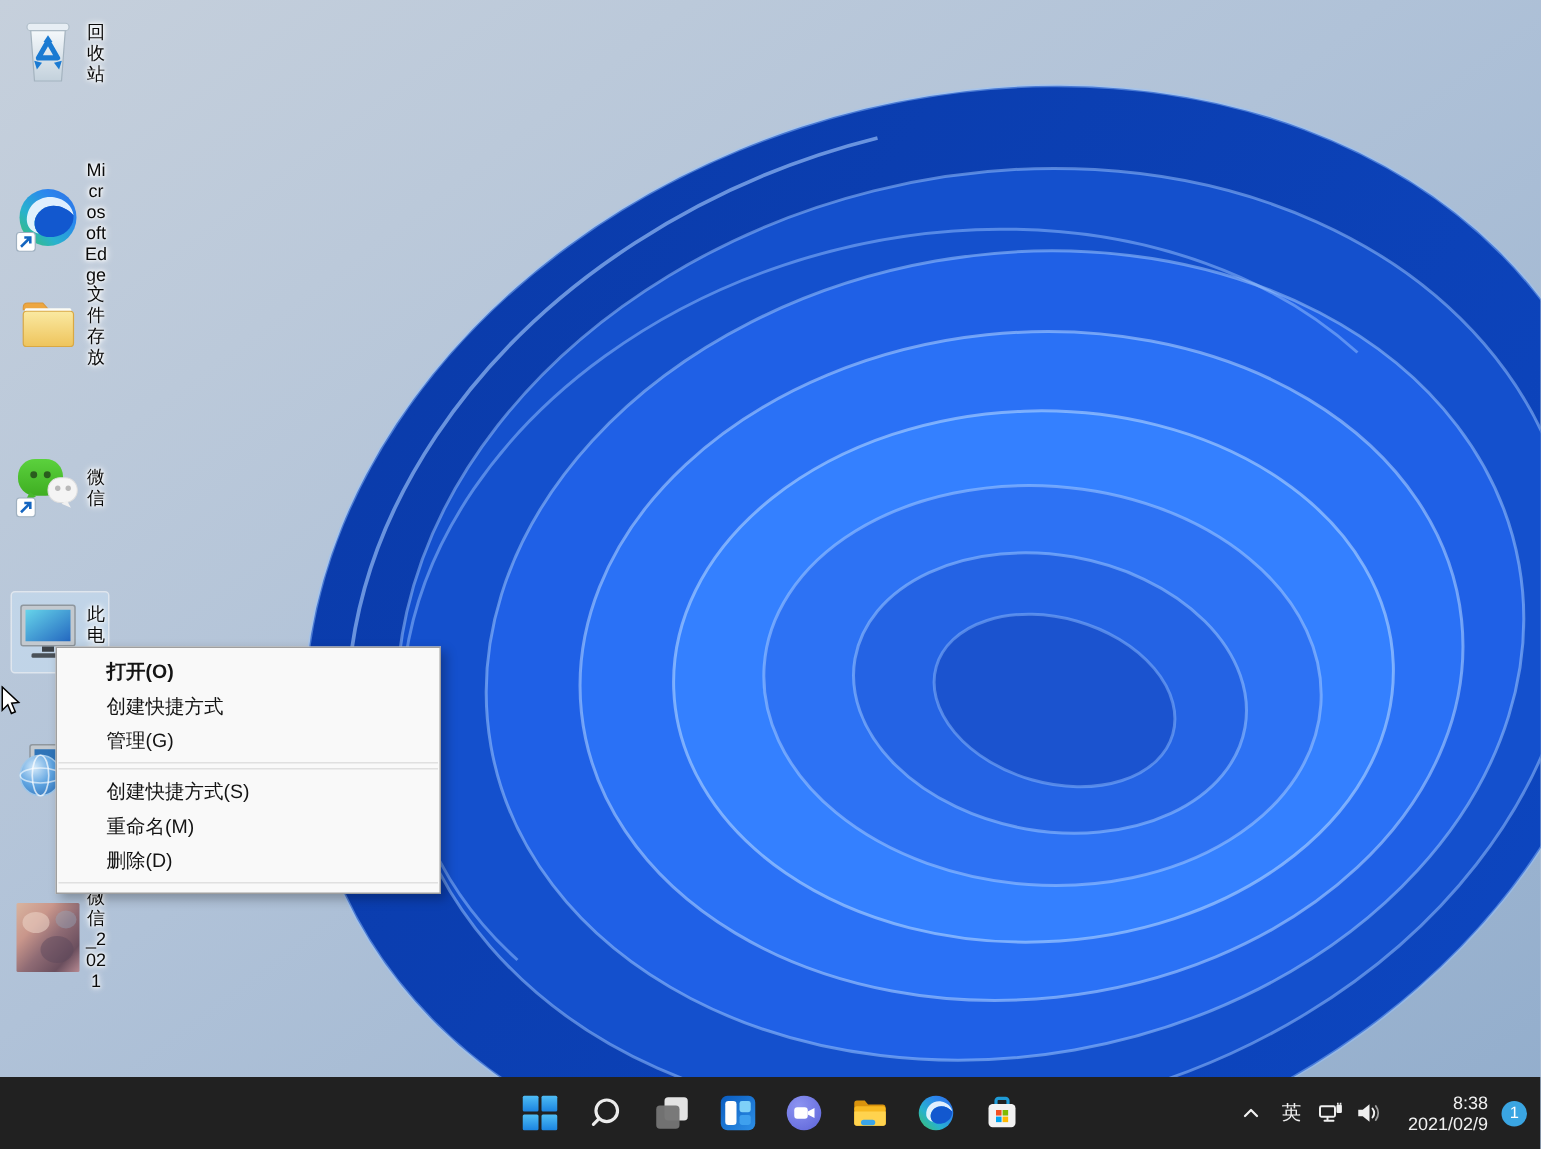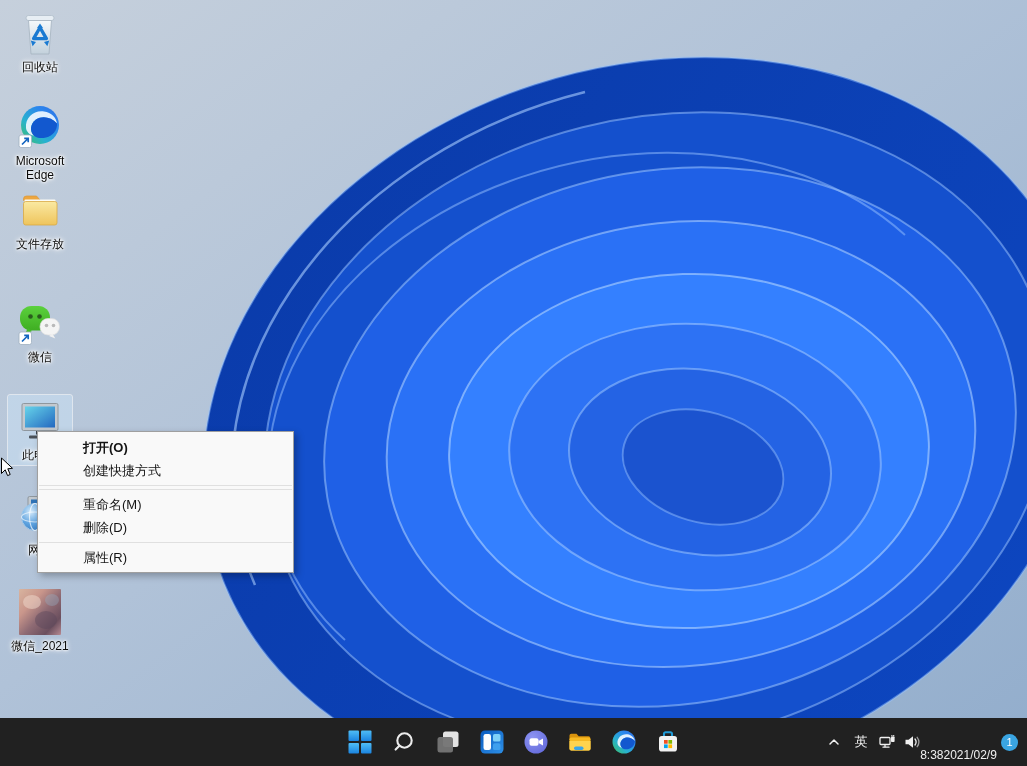--- a/index.html
+++ b/index.html
@@ -6,42 +6,42 @@
   body{
     width:1027px;height:766px;overflow:hidden;position:relative;
     font-family:"Liberation Sans","DejaVu Sans",sans-serif;
     background:#aebfd6;
   }
   #wallpaper{position:absolute;inset:0;z-index:0;}
 
   
   .icon-cell{
     position:absolute;left:8px;width:64px;z-index:10;
-    display:flex;flex-direction:column;align-items:center;
+    display:flex;flex-direction:row;align-items:center;
     padding:2px 0 3px;box-sizing:border-box;border-radius:2px;
   }
   .icon-cell.selected{background:rgba(205,228,248,.45);outline:1px solid rgba(255,255,255,.55);}
   .icon-cell .glyph{width:48px;height:48px;flex:0 0 48px;}
   .icon-cell .lbl{
     margin-top:3px;font-size:12px;line-height:14px;color:#0a0a0a;text-align:center;
     word-break:break-word;
     text-shadow:0 0 2px #fff,0 0 3px #fff,0 0 5px #fff,0 0 6px rgba(255,255,255,.85);
   }
   #cell-recycle{top:7px;} #cell-edge{top:101px;justify-content:center;} #cell-folder{top:184px;}
   #cell-wechat{top:297px;} #cell-thispc{top:395px;} #cell-network{top:490px;}
   #cell-wximg{top:586px;}
 
   
   #context-menu{
     position:absolute;left:37px;top:431px;width:257px;box-sizing:border-box;
     background:#f9f9f9;border:1px solid #9f9f9f;
     box-shadow:3px 3px 7px rgba(0,0,0,.28);
     padding:4px 0 3px;z-index:50;
   }
-  .mi{height:23px;line-height:23px;padding-left:33px;font-size:13px;color:#141414;white-space:nowrap;cursor:default;margin-left:12px;}
+  .mi{height:23px;line-height:23px;padding-left:33px;font-size:13px;color:#141414;white-space:nowrap;cursor:default;}
   .mi.bold{font-weight:bold;}
   .msep{height:1px;background:#e0e0e0;margin:3px 1px;}
 
   
   #cursor{position:absolute;left:0px;top:457px;width:14px;height:20px;z-index:100;pointer-events:none;}
 
   
   #taskbar{
     position:absolute;left:0;right:0;bottom:0;height:48px;background:#212121;z-index:60;
   }
@@ -51,21 +51,21 @@
   }
   .tb-btn{width:40px;height:40px;border-radius:5px;display:flex;align-items:center;justify-content:center;}
   .tb-btn svg{width:26px;height:26px;display:block;}
   .tb-tray{
     position:absolute;right:5px;top:0;height:100%;
     display:flex;align-items:center;color:#f0f0f0;
   }
   .tray-btn{height:40px;display:flex;align-items:center;justify-content:center;border-radius:4px;}
   #tray-chevron{width:26px;} #tray-lang{width:28px;font-size:13px;}
   #tray-net,#tray-vol{width:25px;}
-  #tray-clock{width:70px;flex-direction:row;align-items:flex-end;padding-right:3px;box-sizing:border-box;
+  #tray-clock{width:70px;flex-direction:column;align-items:flex-end;padding-right:3px;box-sizing:border-box;
     font-size:12px;line-height:14px;text-align:left;}
   #tray-badge{
     width:17px;height:17px;border-radius:50%;background:#3aa5e2;color:#fff;
     font-size:11px;line-height:17px;text-align:center;margin:0 4px 0 6px;
   }
 </style>
 </head>
 <body>
 
 <svg id="wallpaper" viewBox="0 0 1027 766" preserveAspectRatio="none">
@@ -221,26 +221,27 @@
     <ellipse cx="16" cy="14" rx="9" ry="7" fill="rgba(236,214,200,.55)"></ellipse>
     <ellipse cx="30" cy="32" rx="11" ry="9" fill="rgba(90,70,90,.45)"></ellipse>
     <ellipse cx="36" cy="12" rx="7" ry="6" fill="rgba(150,170,190,.4)"></ellipse>
   </svg>
   <div class="lbl">微信_2021</div>
 </div>
 
 <div id="context-menu">
   <div class="mi bold">打开(O)</div>
   <div class="mi">创建快捷方式</div>
+  <div class="mi">管理(G)</div>
   <div class="msep"></div>
   <div class="msep"></div>
+  <div class="mi">创建快捷方式(S)</div>
   <div class="mi">重命名(M)</div>
   <div class="mi">删除(D)</div>
   <div class="msep"></div>
-  <div class="mi">属性(R)</div>
 </div>
 
 <svg id="cursor" viewBox="0 0 14 20">
   <path d="M1.5 1 L1.5 16.5 L5.2 12.8 L7.6 18.6 L10.2 17.5 L7.8 11.8 L12.5 11.3 Z" fill="#fff" stroke="#000" stroke-width="1"></path>
 </svg>
 
 <div id="taskbar">
   <div class="tb-center">
 
     <div class="tb-btn">

